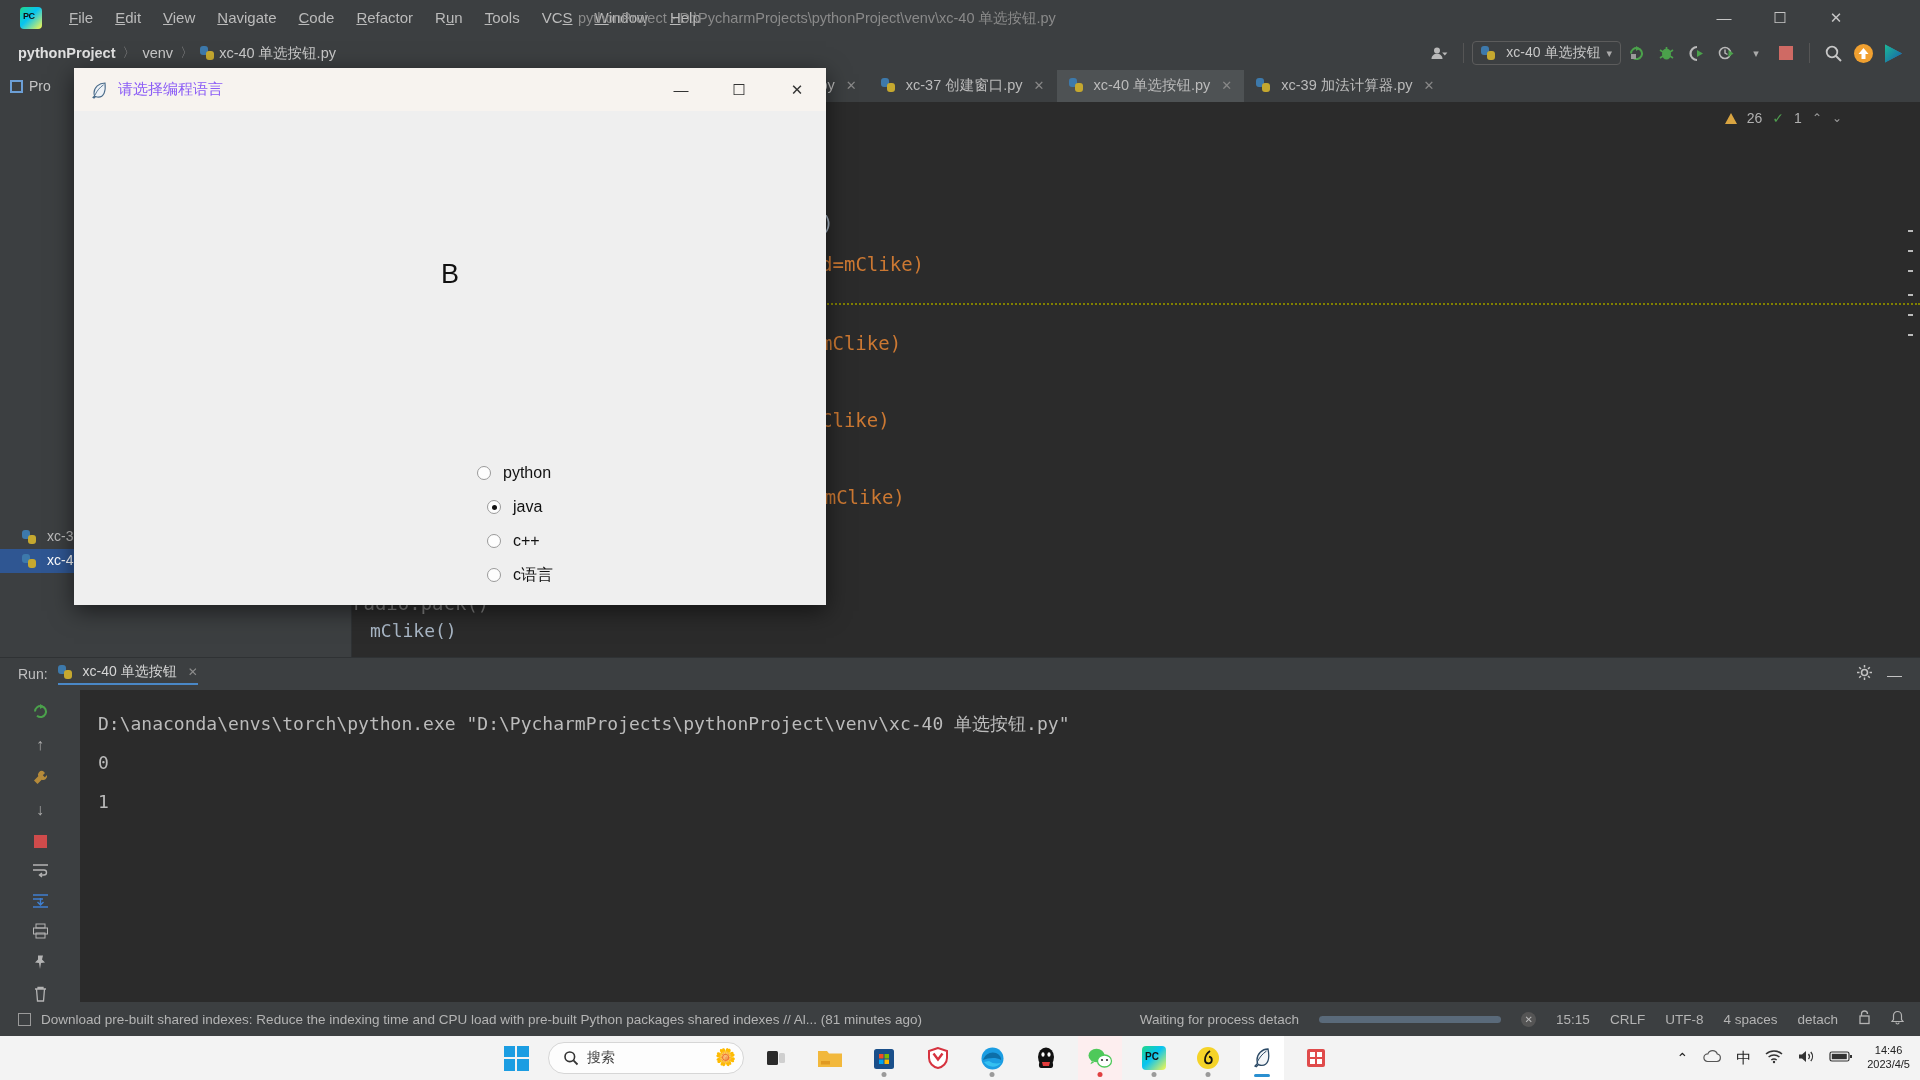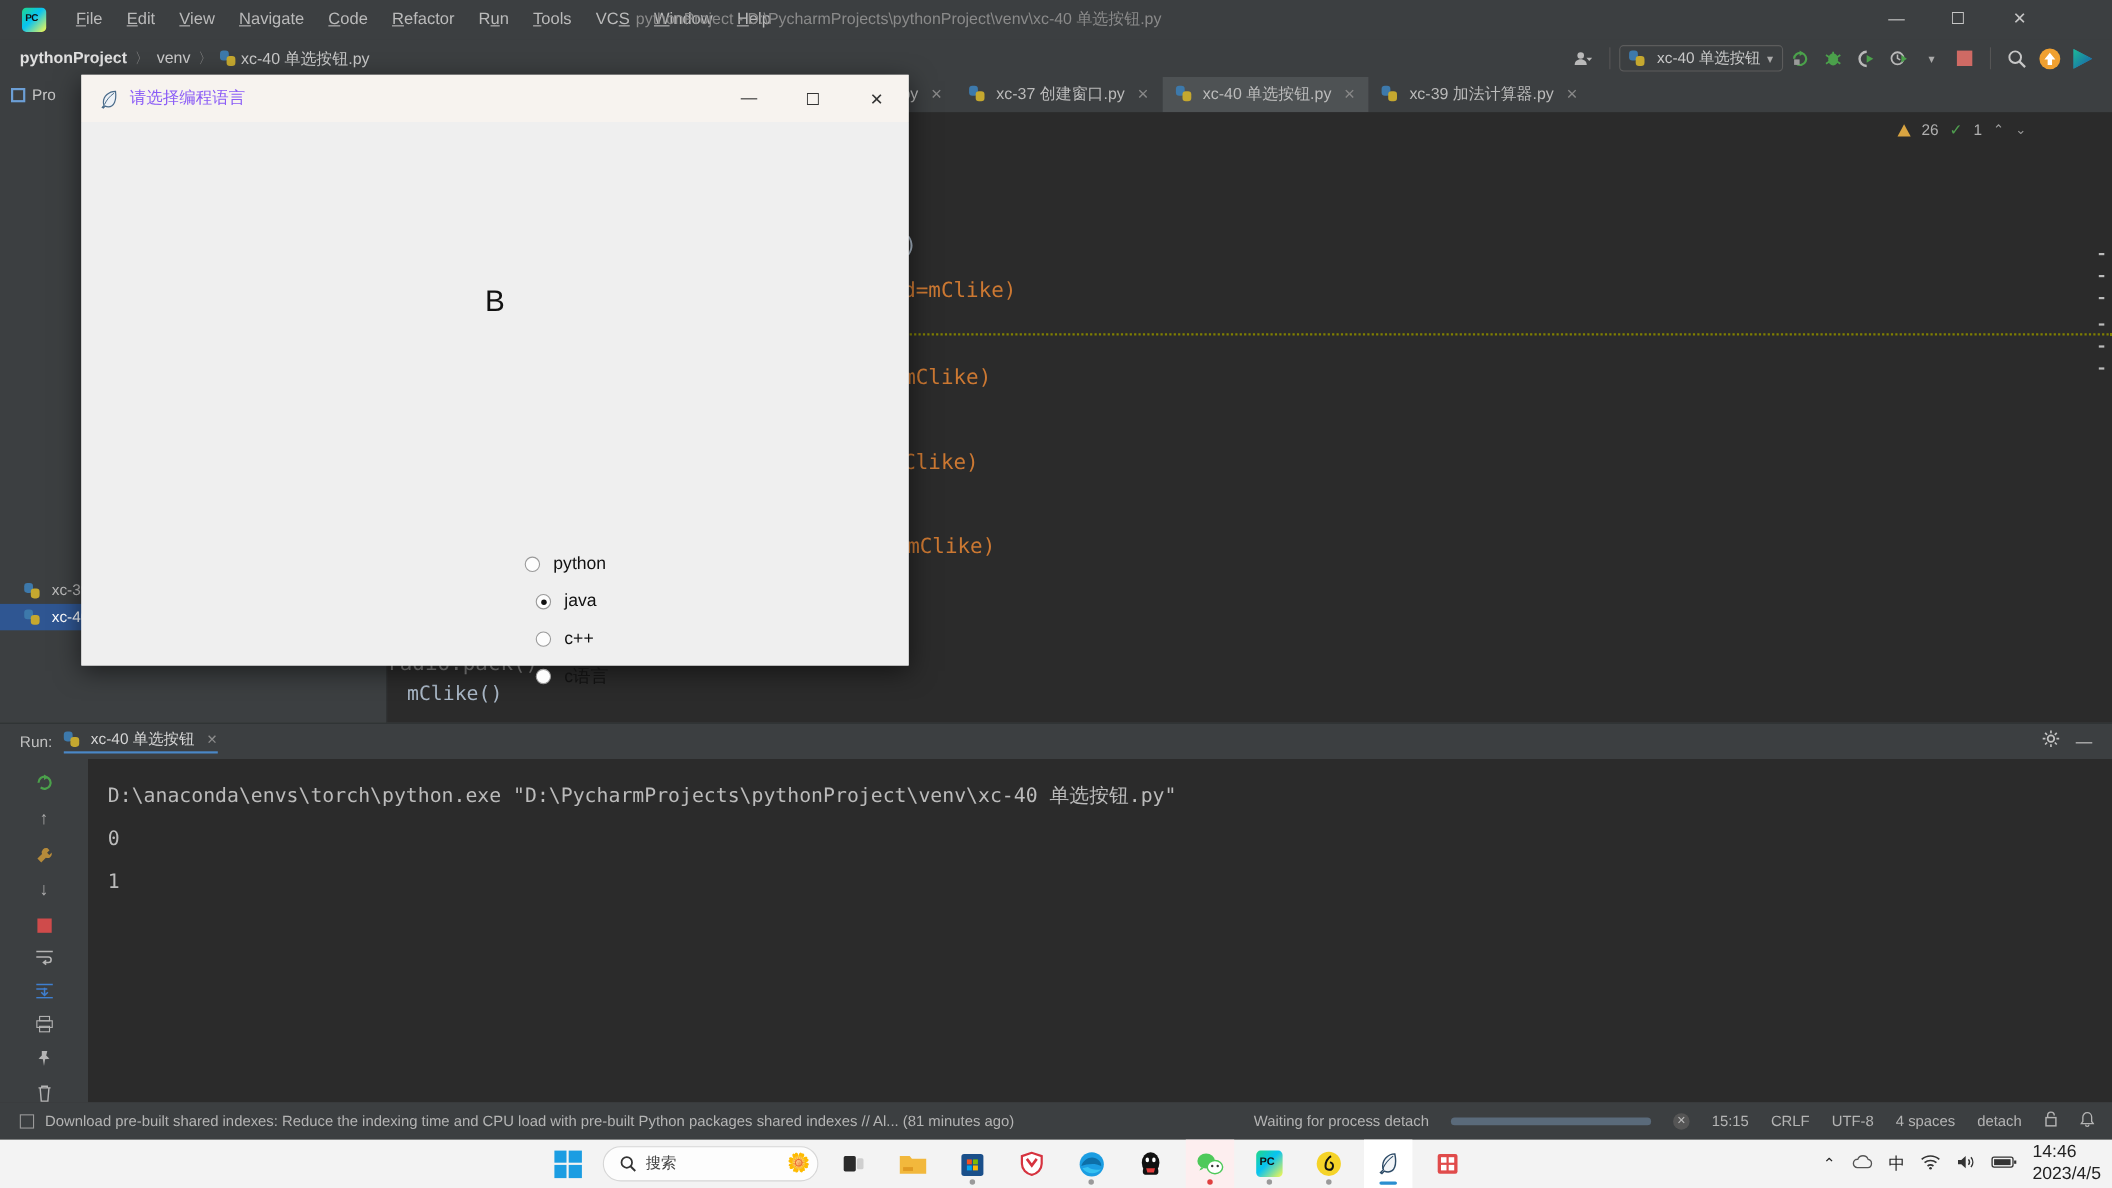--- a/index.html
+++ b/index.html
@@ -200,21 +200,21 @@
     border-radius: 17px; display: flex; align-items: center; gap: 8px; padding-left: 14px;
     font-size: 14px; color: #444; position: relative; overflow: hidden;
   }
   .tb-item { width: 44px; height: 44px; display: flex; align-items: center; justify-content: center; position: relative; }
   .tb-item.hl { background: #fdeeef; }
   .tb-item.hl2 { background: #ffffff; }
   .tb-dot { position: absolute; bottom: 3px; left: 50%; transform: translateX(-50%); width: 5px; height: 5px; border-radius: 50%; background: #9a9a9a; }
   .tb-dot.red { background: #e04040; }
   .tb-underline { position: absolute; bottom: 3px; left: 50%; transform: translateX(-50%); width: 16px; height: 3px; border-radius: 2px; background: #2a8fd0; }
   .tb-right { position: absolute; right: 10px; display: flex; align-items: center; gap: 14px; font-size: 13px; color: #222; }
-  .tb-clock { line-height: 1.25; font-size: 16px; }
+  .tb-clock { text-align: center; line-height: 1.25; font-size: 11px; }
 </style>
 </head>
 <body>
 
 <div id="root">
 
   <div class="ide">
 
     <div class="menubar">
       <div class="pc-logo"></div>
@@ -496,21 +496,21 @@
       <span class="dlg-title-text">请选择编程语言</span>
       <span class="dlg-wbtns">
         <span class="dlg-wb">—</span>
         <span class="dlg-wb">☐</span>
         <span class="dlg-wb">✕</span>
       </span>
     </div>
     <div class="dlg-body">
       <div class="dlg-letter">B</div>
       <div class="radios" id="radios-host">
-          <div class="radio-row" style="padding-left: 403px; margin-top: 40px;">
+          <div class="radio-row" style="padding-left: 403px;">
             <span class="rb"></span>
             <span>python</span>
           </div>
           <div class="radio-row" style="padding-left: 413px;">
             <span class="rb on"></span>
             <span>java</span>
           </div>
           <div class="radio-row" style="padding-left: 413px;">
             <span class="rb"></span>
             <span>c++</span>

